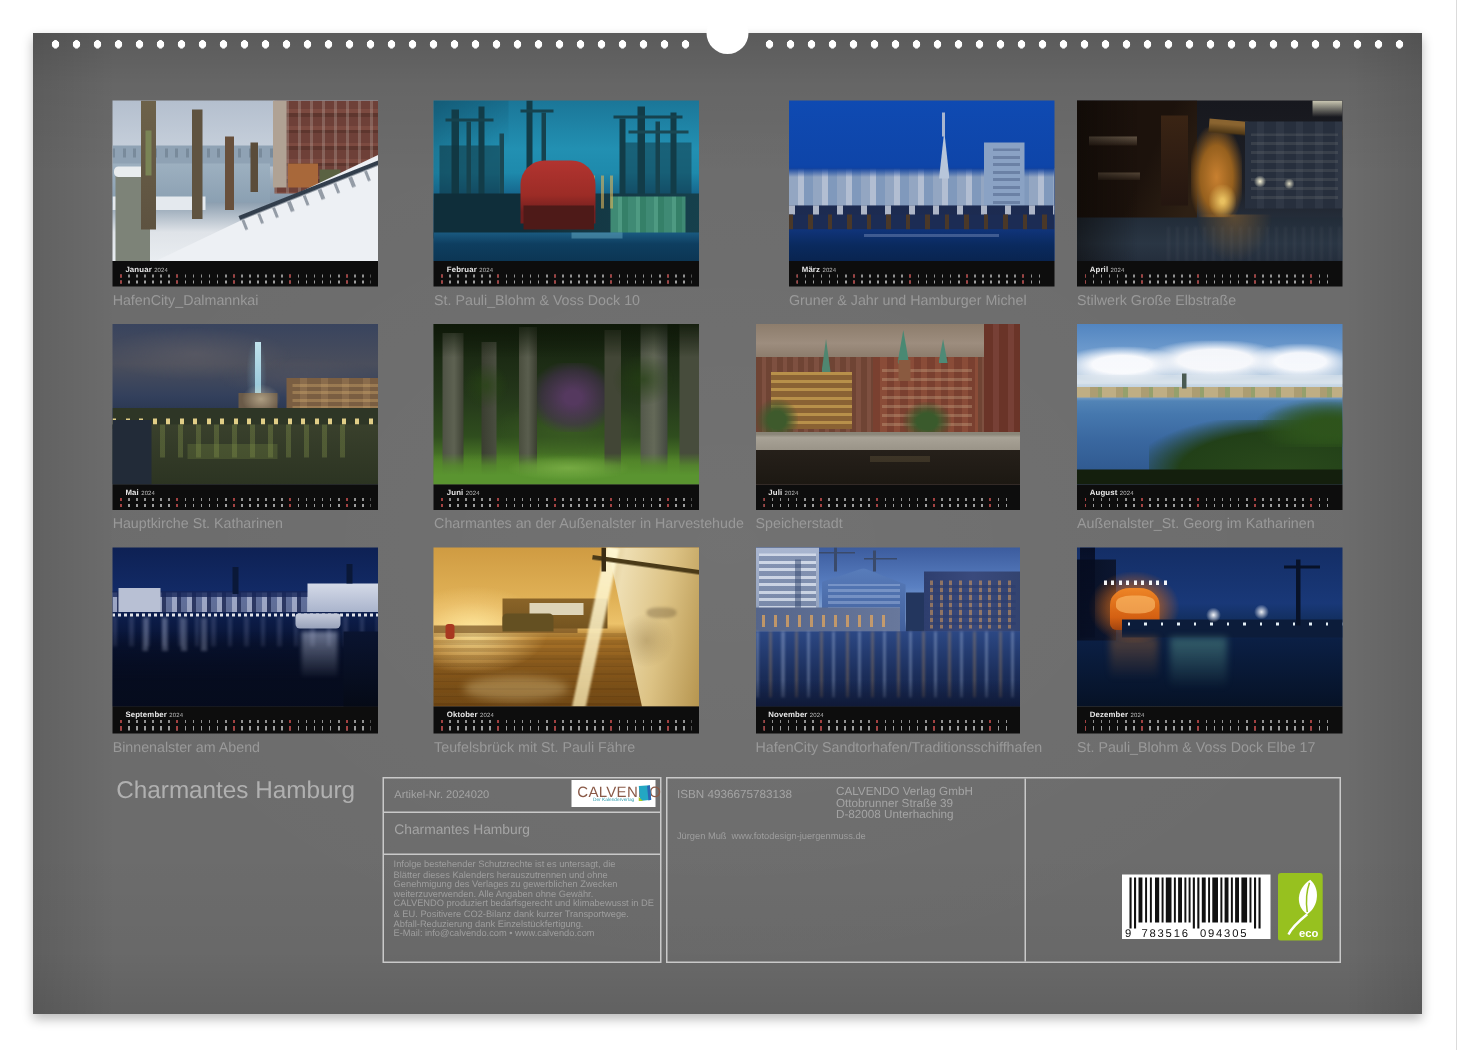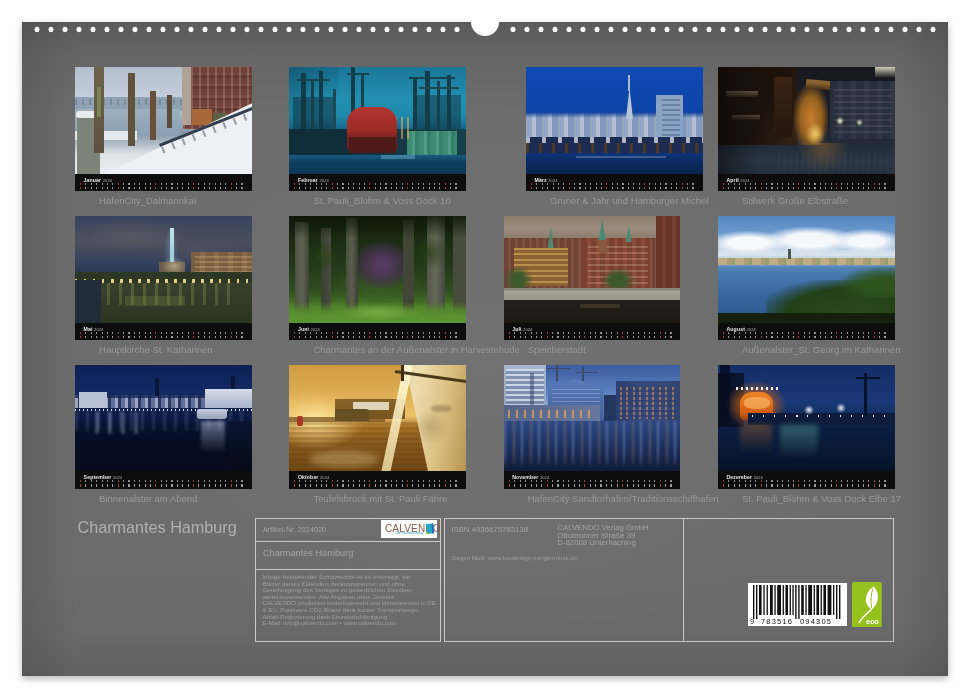--- a/index.html
+++ b/index.html
@@ -27,21 +27,21 @@
   .mon{position:absolute;left:8.5px;top:3px;font-size:5.2px;font-weight:bold;color:#e8e8e8;letter-spacing:.1px;white-space:nowrap;}
   .mon span{font-weight:normal;font-size:4px;color:#b9b9b9;}
   .d1{position:absolute;left:5px;top:9px;width:167px;height:2px;
     background:repeating-linear-gradient(90deg, rgba(225,225,225,.62) 0 1.1px, rgba(0,0,0,0) 1.1px 5.38px);}
   .d2{position:absolute;left:5px;top:13px;width:167px;height:2.4px;
     background:repeating-linear-gradient(90deg, rgba(225,225,225,.68) 0 1.1px, rgba(0,0,0,0) 1.1px 5.38px);}
   .dr{position:absolute;left:5px;top:9px;width:167px;height:2px;
     background:repeating-linear-gradient(90deg, rgba(165,45,45,.8) 0 1.1px, rgba(0,0,0,0) 1.1px 37.66px);}
   .dr:after{content:"";position:absolute;left:0;top:4px;width:167px;height:2.4px;
     background:repeating-linear-gradient(90deg, rgba(165,45,45,.8) 0 1.1px, rgba(0,0,0,0) 1.1px 37.66px);}
-  .cap{position:absolute;left:0;top:128px;font-size:9.5px;color:#999999;white-space:nowrap;margin-left:24px;}
+  .cap{position:absolute;left:0;top:128px;font-size:9.5px;color:#999999;white-space:nowrap;}
   
   .ibox{position:absolute;border:1px solid #c9c9c9;}
   .txt{color:#a4a4a4;}
   
   .p1{background:linear-gradient(180deg,#b4bfce 0%,#c9d2dd 36%,#9aa9b8 50%,#8699ab 62%,#dfe3e8 82%,#e9edf1 100%);}
   .p2{background:linear-gradient(180deg,#1b7698 0%,#2290b2 30%,#1e8aac 45%,#145c84 62%,#0f4a6e 72%,#0d3c5c 100%);}
   .p3{background:linear-gradient(180deg,#0f4ab2 0%,#0e45a9 40%,#0c3b96 52%,#0a307e 100%);}
   .p4{background:linear-gradient(180deg,#17181e 0%,#1e2026 55%,#252e3c 75%,#2b3848 100%);}
   .p5{background:linear-gradient(180deg,#39445e 0%,#4a4e5c 25%,#33405c 45%,#27344e 58%,#1f2b42 66%,#1a2539 100%);}
   .p6{background:linear-gradient(180deg,#141f0e 0%,#24371a 45%,#2f4d1e 70%,#4e7e28 86%,#568a2c 100%);}

